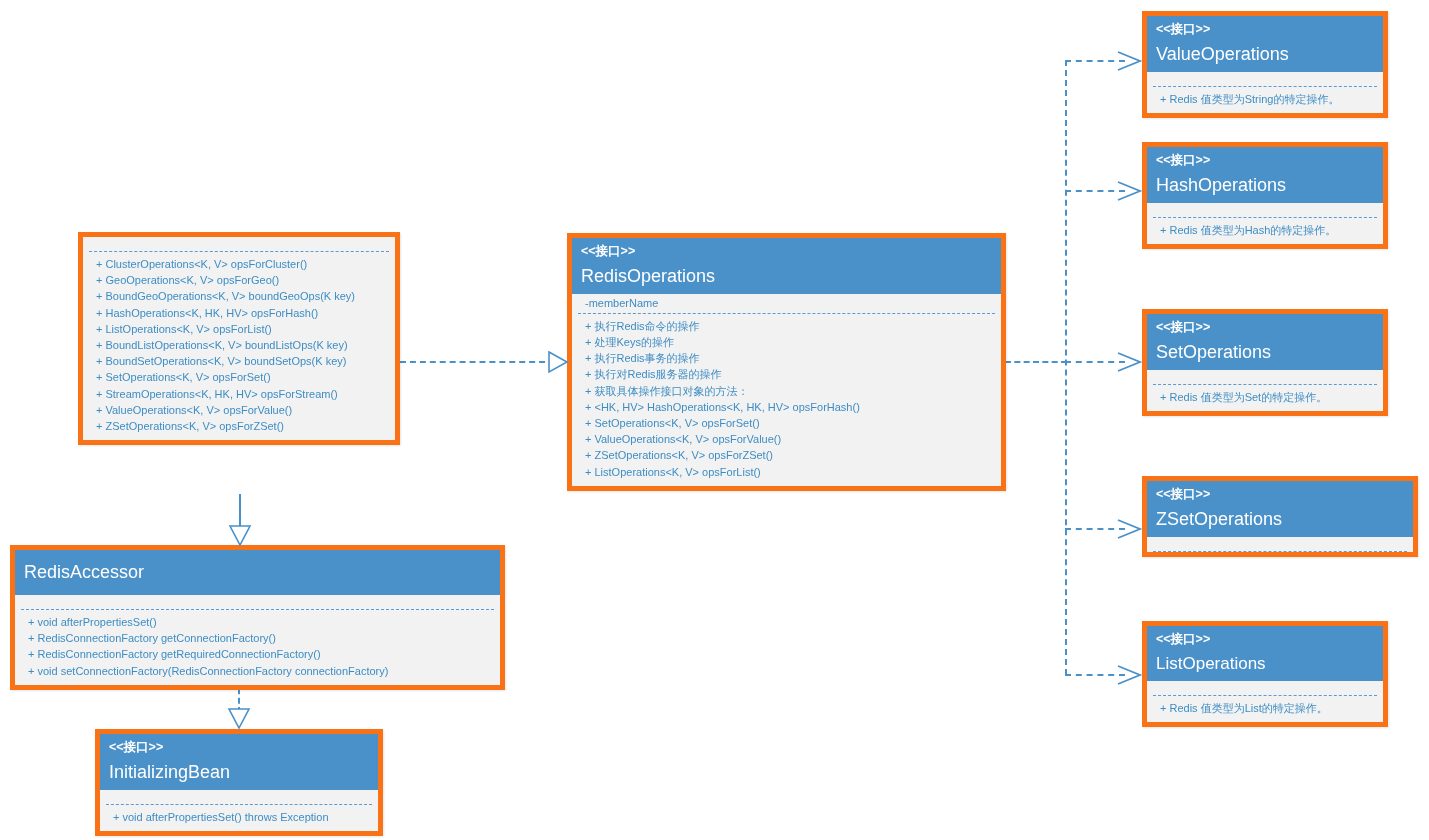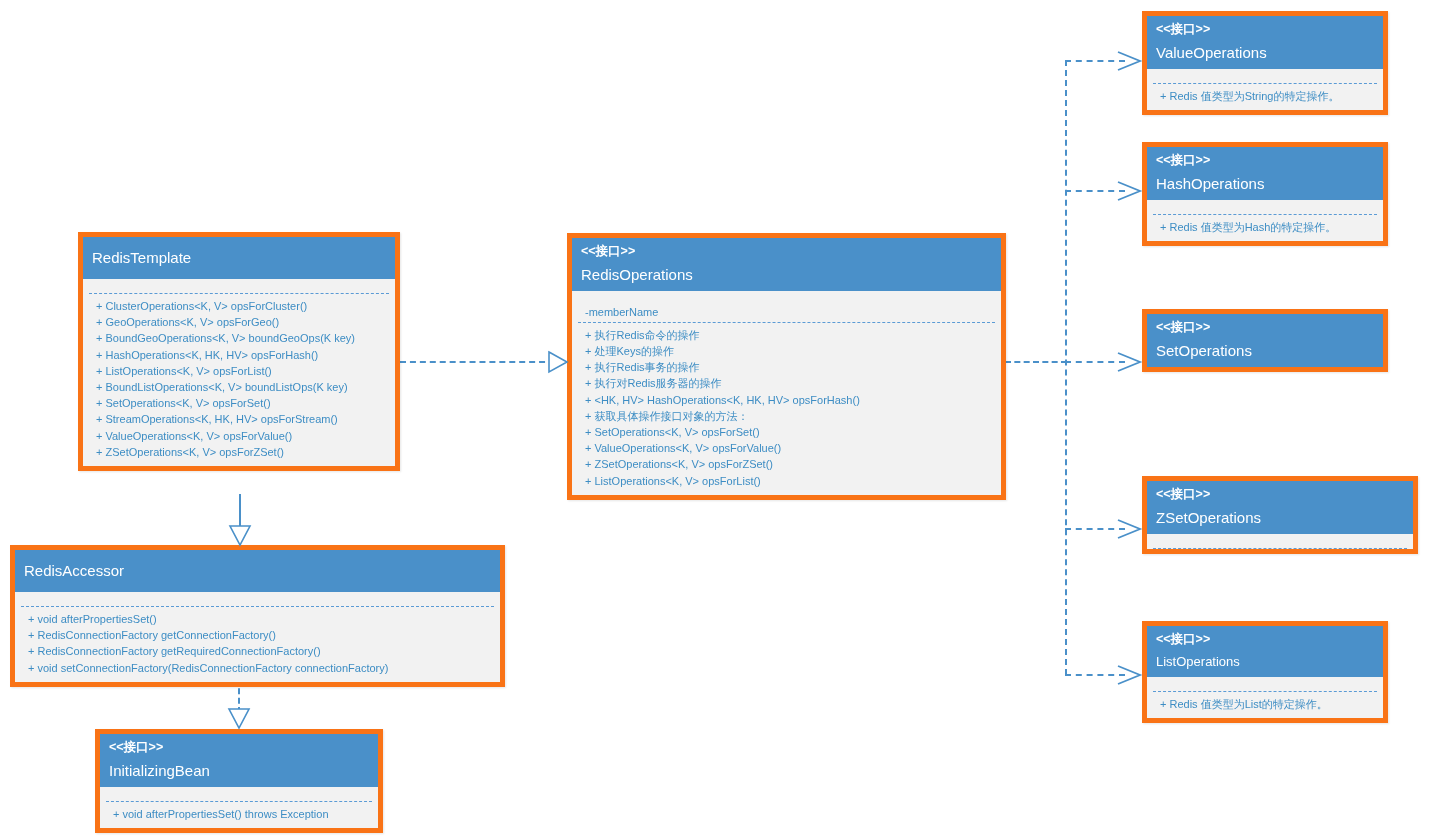--- a/index.html
+++ b/index.html
@@ -31,35 +31,35 @@
     line-height: 1.0;
   }
   .uml-stereotype {
     font-size: 12.5px;
     font-weight: 700;
     letter-spacing: 0px;
     display: block;
     margin-bottom: 9px;
   }
   .uml-name {
-    font-size: 15px;
+    font-size: 18px;
     font-weight: 400;
     display: block;
     white-space: nowrap;
   }
-  .uml-name.small { font-size: 13px; }
+  .uml-name.small { font-size: 17px; }
   
   .uml-header.no-stereo { padding-top: 13px; padding-bottom: 14px; }
 
   .uml-body {
     background: #f2f2f2;
     padding: 0;
   }
   .uml-attrs {
-    padding: 13px 9px 2px 9px;
+    padding: 1px 9px 2px 9px;
   }
   .uml-attrs.empty { height: 14px; padding: 0; }
   .uml-sep {
     border-top: 1px dashed #5b9bd5;
     margin: 0 6px;
     height: 0;
   }
   .uml-ops {
     padding: 4px 9px 6px 9px;
   }
@@ -134,33 +134,31 @@
   <svg class="arrow-svg" style="left:1116px; top:519px; width:26px; height:20px;" viewBox="0 0 26 20">
     <polyline points="2,1 24,10 2,19" fill="none" stroke="#4a90c9" stroke-width="1.8"></polyline>
   </svg>
 
   <div class="conn h-dash" style="left:1065px; top:674px; width:60px;"></div>
   <svg class="arrow-svg" style="left:1116px; top:665px; width:26px; height:20px;" viewBox="0 0 26 20">
     <polyline points="2,1 24,10 2,19" fill="none" stroke="#4a90c9" stroke-width="1.8"></polyline>
   </svg>
 
   <div class="uml-box" style="left:78px; top:232px; width:322px;">
-    <div class="uml-header no-stereo">
-      <span class="uml-name">RedisTemplate</span>
-    </div>
     <div class="uml-body">
       <div class="uml-attrs empty"></div>
       <div class="uml-sep"></div>
       <div class="uml-ops">
         <div class="uml-line">+ ClusterOperations&lt;K, V&gt; opsForCluster()</div>
         <div class="uml-line">+ GeoOperations&lt;K, V&gt; opsForGeo()</div>
         <div class="uml-line">+ BoundGeoOperations&lt;K, V&gt; boundGeoOps(K key)</div>
         <div class="uml-line">+ HashOperations&lt;K, HK, HV&gt; opsForHash()</div>
         <div class="uml-line">+ ListOperations&lt;K, V&gt; opsForList()</div>
         <div class="uml-line">+ BoundListOperations&lt;K, V&gt; boundListOps(K key)</div>
+        <div class="uml-line">+ BoundSetOperations&lt;K, V&gt; boundSetOps(K key)</div>
         <div class="uml-line">+ SetOperations&lt;K, V&gt; opsForSet()</div>
         <div class="uml-line">+ StreamOperations&lt;K, HK, HV&gt; opsForStream()</div>
         <div class="uml-line">+ ValueOperations&lt;K, V&gt; opsForValue()</div>
         <div class="uml-line">+ ZSetOperations&lt;K, V&gt; opsForZSet()</div>
       </div>
     </div>
   </div>
 
   <div class="uml-box" style="left:567px; top:233px; width:439px;">
     <div class="uml-header">
@@ -170,22 +168,22 @@
     <div class="uml-body">
       <div class="uml-attrs">
         <div class="uml-line attr">-memberName</div>
       </div>
       <div class="uml-sep"></div>
       <div class="uml-ops">
         <div class="uml-line">+ 执行Redis命令的操作</div>
         <div class="uml-line">+ 处理Keys的操作</div>
         <div class="uml-line">+ 执行Redis事务的操作</div>
         <div class="uml-line">+ 执行对Redis服务器的操作</div>
+        <div class="uml-line">+ 获取具体操作接口对象的方法：</div>
         <div class="uml-line">+ &lt;HK, HV&gt; HashOperations&lt;K, HK, HV&gt; opsForHash()</div>
-        <div class="uml-line">+ 获取具体操作接口对象的方法：</div>
         <div class="uml-line">+ SetOperations&lt;K, V&gt; opsForSet()</div>
         <div class="uml-line">+ ValueOperations&lt;K, V&gt; opsForValue()</div>
         <div class="uml-line">+ ZSetOperations&lt;K, V&gt; opsForZSet()</div>
         <div class="uml-line">+ ListOperations&lt;K, V&gt; opsForList()</div>
       </div>
     </div>
   </div>
 
   <div class="uml-box" style="left:10px; top:545px; width:495px;">
     <div class="uml-header no-stereo">
@@ -243,20 +241,27 @@
         <div class="uml-line">+ Redis 值类型为Hash的特定操作。</div>
       </div>
     </div>
   </div>
 
   <div class="uml-box" style="left:1142px; top:309px; width:246px;">
     <div class="uml-header">
       <span class="uml-stereotype">&lt;&lt;接口&gt;&gt;</span>
       <span class="uml-name">SetOperations</span>
     </div>
+    <div class="uml-body">
+      <div class="uml-attrs empty"></div>
+      <div class="uml-sep"></div>
+      <div class="uml-ops">
+        <div class="uml-line">+ Redis 值类型为Set的特定操作。</div>
+      </div>
+    </div>
   </div>
 
   <div class="uml-box" style="left:1142px; top:476px; width:276px;">
     <div class="uml-header">
       <span class="uml-stereotype">&lt;&lt;接口&gt;&gt;</span>
       <span class="uml-name">ZSetOperations</span>
     </div>
     <div class="uml-body">
       <div class="uml-attrs empty"></div>
       <div class="uml-sep"></div>

